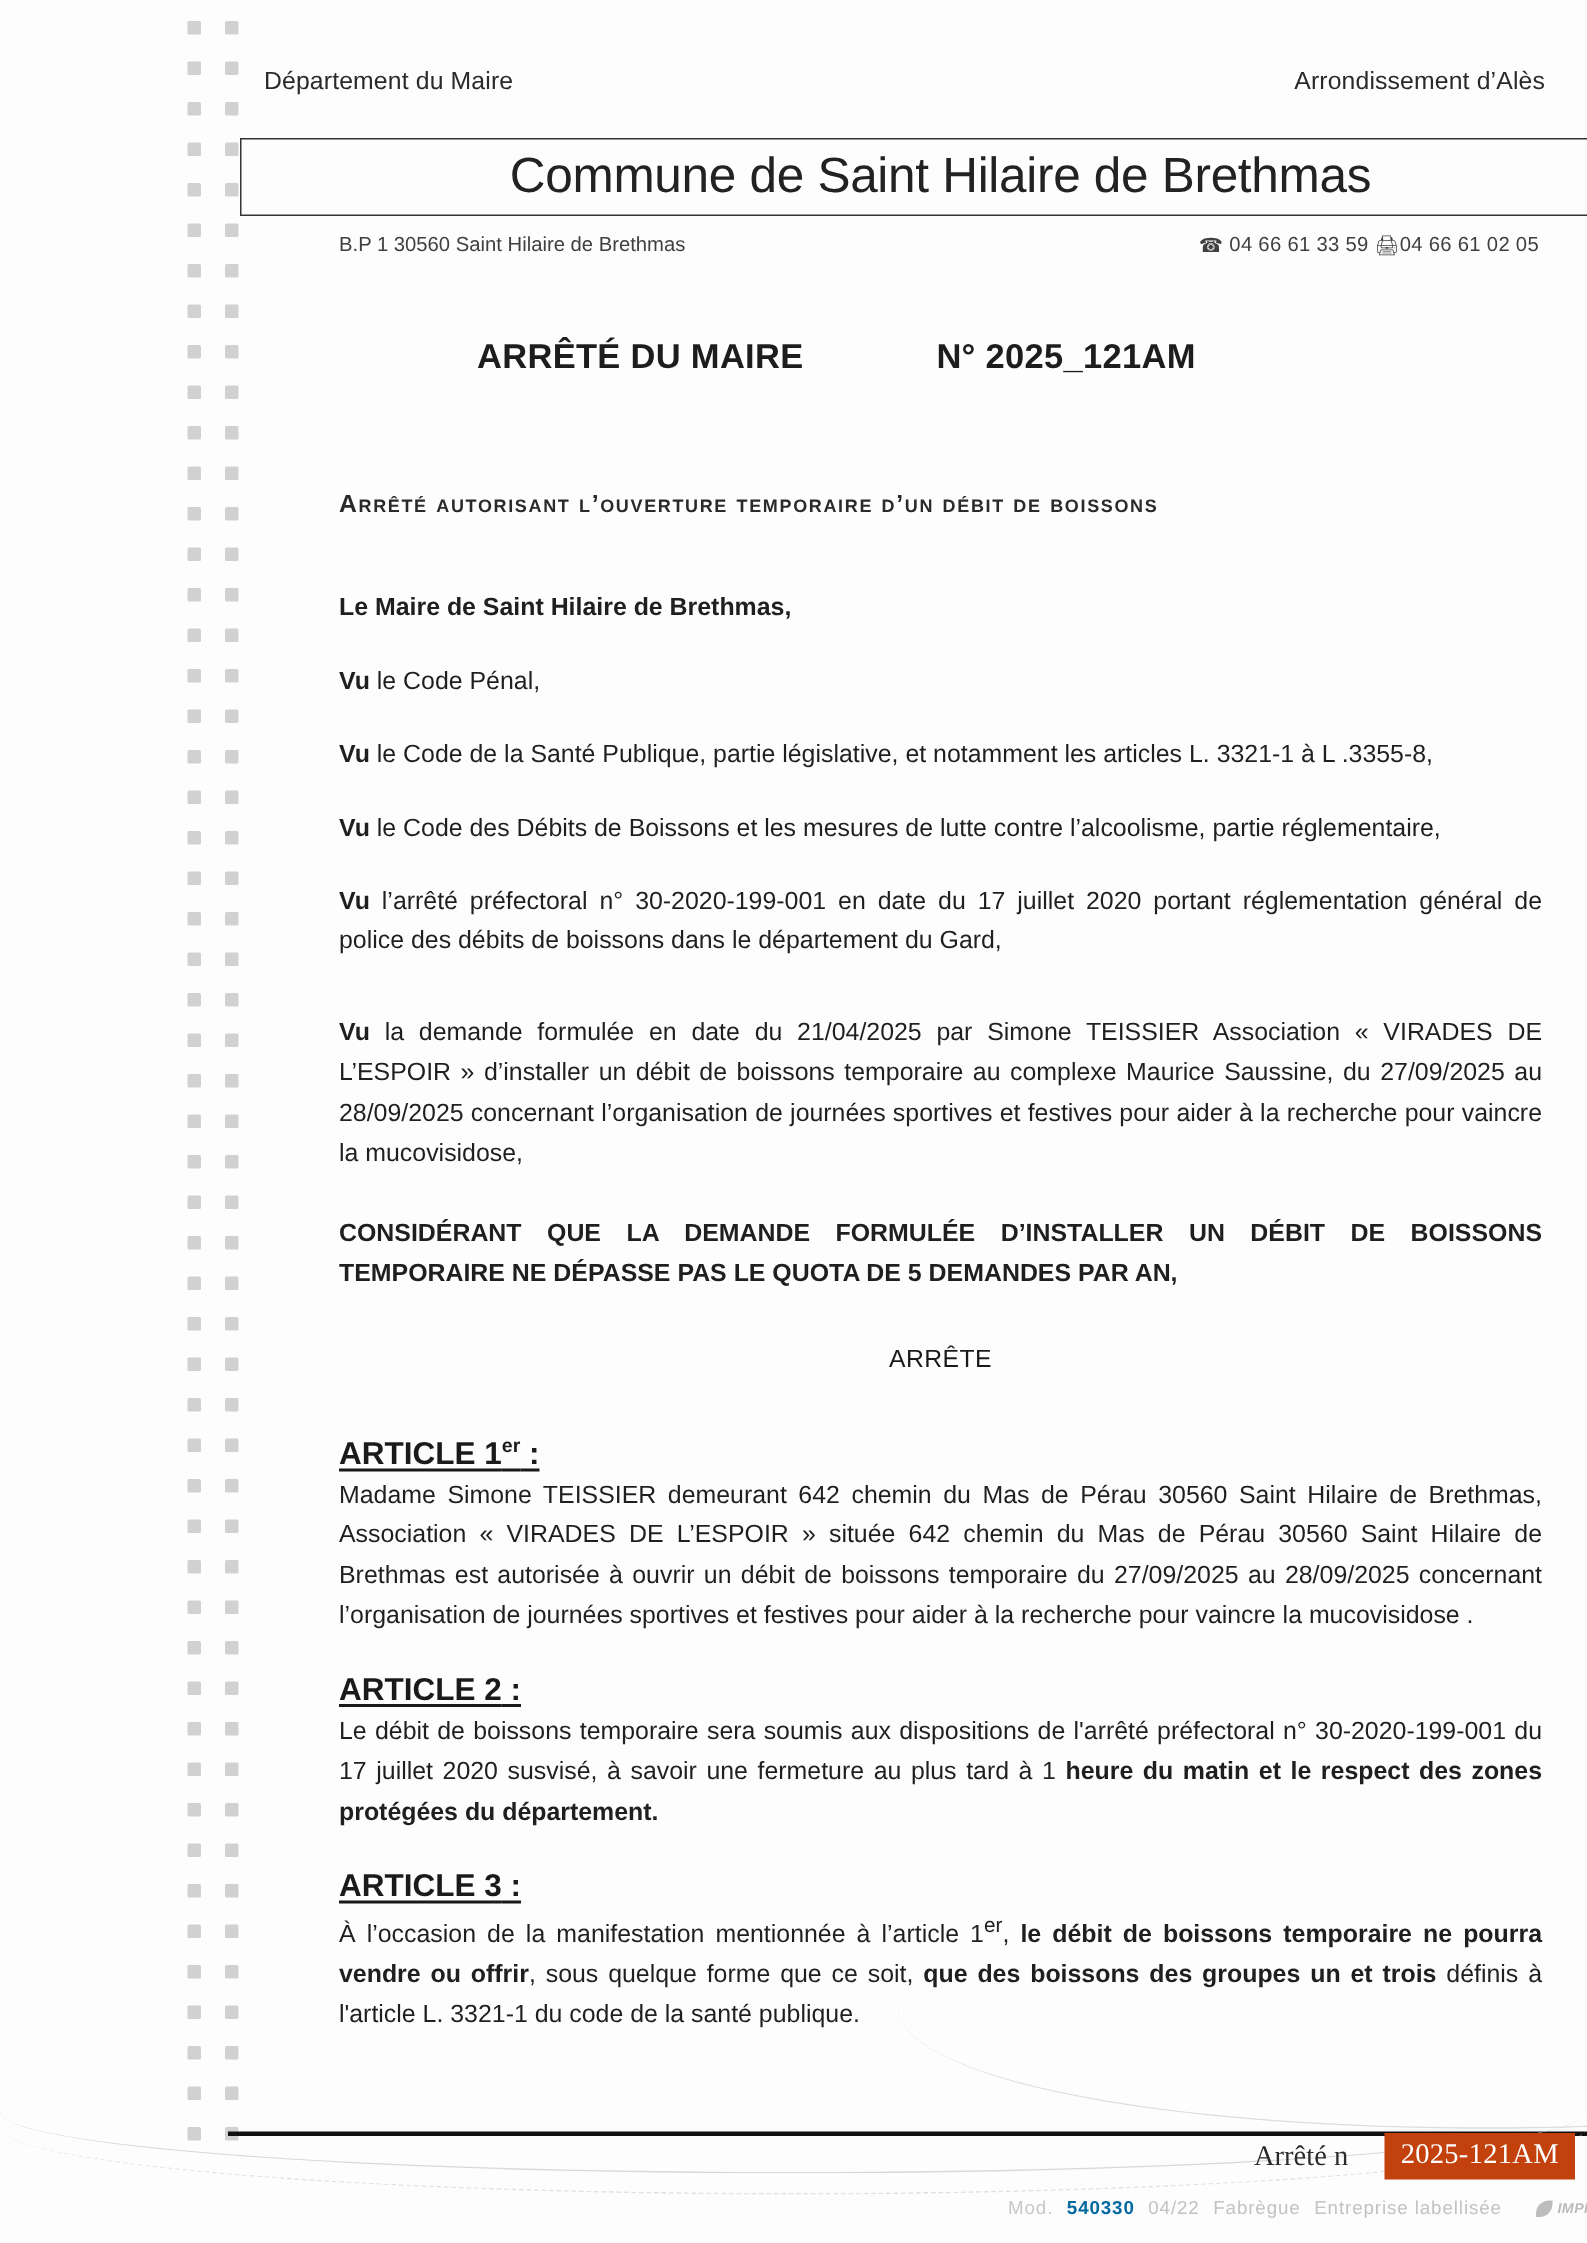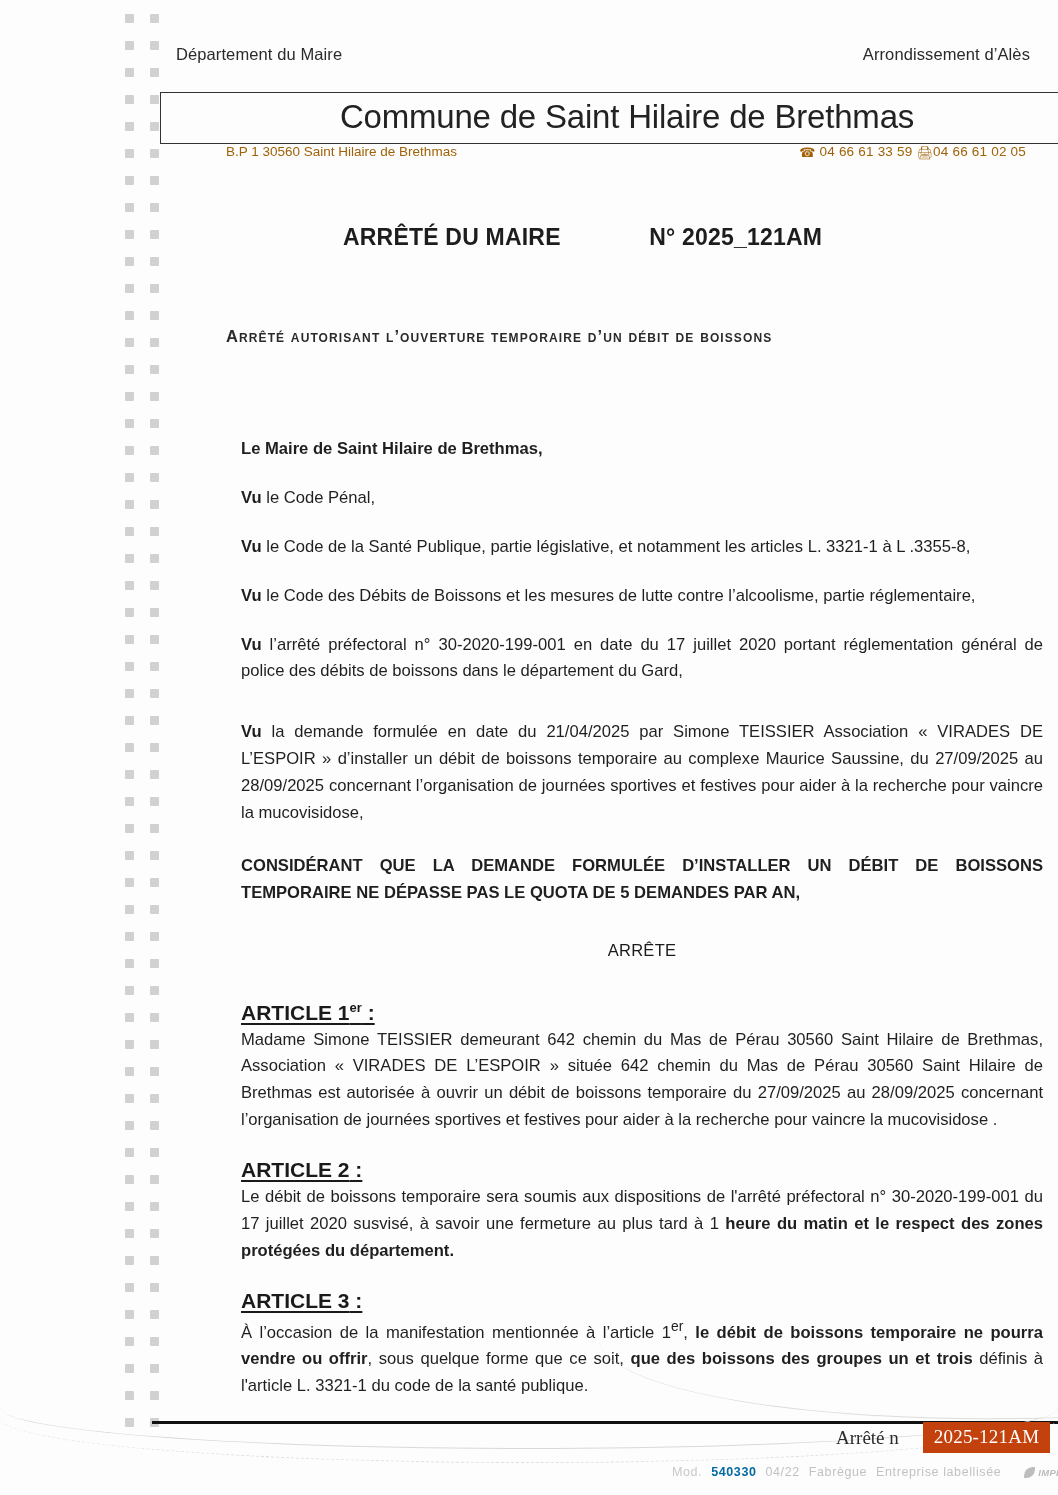--- a/index.html
+++ b/index.html
@@ -80,28 +80,28 @@
   .title-box .title-text {
     font-size: 33px;
     color: #222;
     letter-spacing: -0.2px;
     white-space: nowrap;
     transform: translateY(-1px);
   }
 
   .addr-row {
     position: absolute;
-    top: 144px;
+    top: 155px;
     left: 226px;
     width: 800px;
     display: flex;
     justify-content: space-between;
     align-items: baseline;
     font-size: 13.5px;
-    color: #a16207;
+    color: #404040;
   }
   .addr-row .contact {
     letter-spacing: .2px;
     white-space: nowrap;
   }
   .tel-ico, .fax-ico {
     font-size: 13px;
     display: inline-block;
     transform: translateY(1px);
   }
@@ -109,42 +109,41 @@
   .doc-title {
     position: absolute;
     top: 224px;
     left: 226px;
     width: 800px;
     font-size: 23px;
     font-weight: bold;
     color: #1d1d1d;
     letter-spacing: .2px;
   }
-  .doc-title .dt-label { margin-left: 117px; }
+  .doc-title .dt-label { margin-left: 92px; }
   .doc-title .dt-num { margin-left: 82px; }
 
   .subtitle {
     position: absolute;
     top: 327px;
     left: 226px;
     width: 810px;
     font-size: 16.5px;
     font-weight: bold;
     font-variant: small-caps;
     letter-spacing: 1.1px;
     color: #2a2a2a;
   }
 
   
   .body-block {
     position: absolute;
     top: 392px;
-    left: 241px;
+    left: 226px;
     width: 802px;
-    margin-top: 44px;
   }
   p.para {
     margin: 0 0 22px 0;
     font-size: 16.6px;
     line-height: 1.62;
     text-align: justify;
     color: #1f1f1f;
   }
   p.para b { font-weight: bold; }
   .lead { font-weight: bold; }

